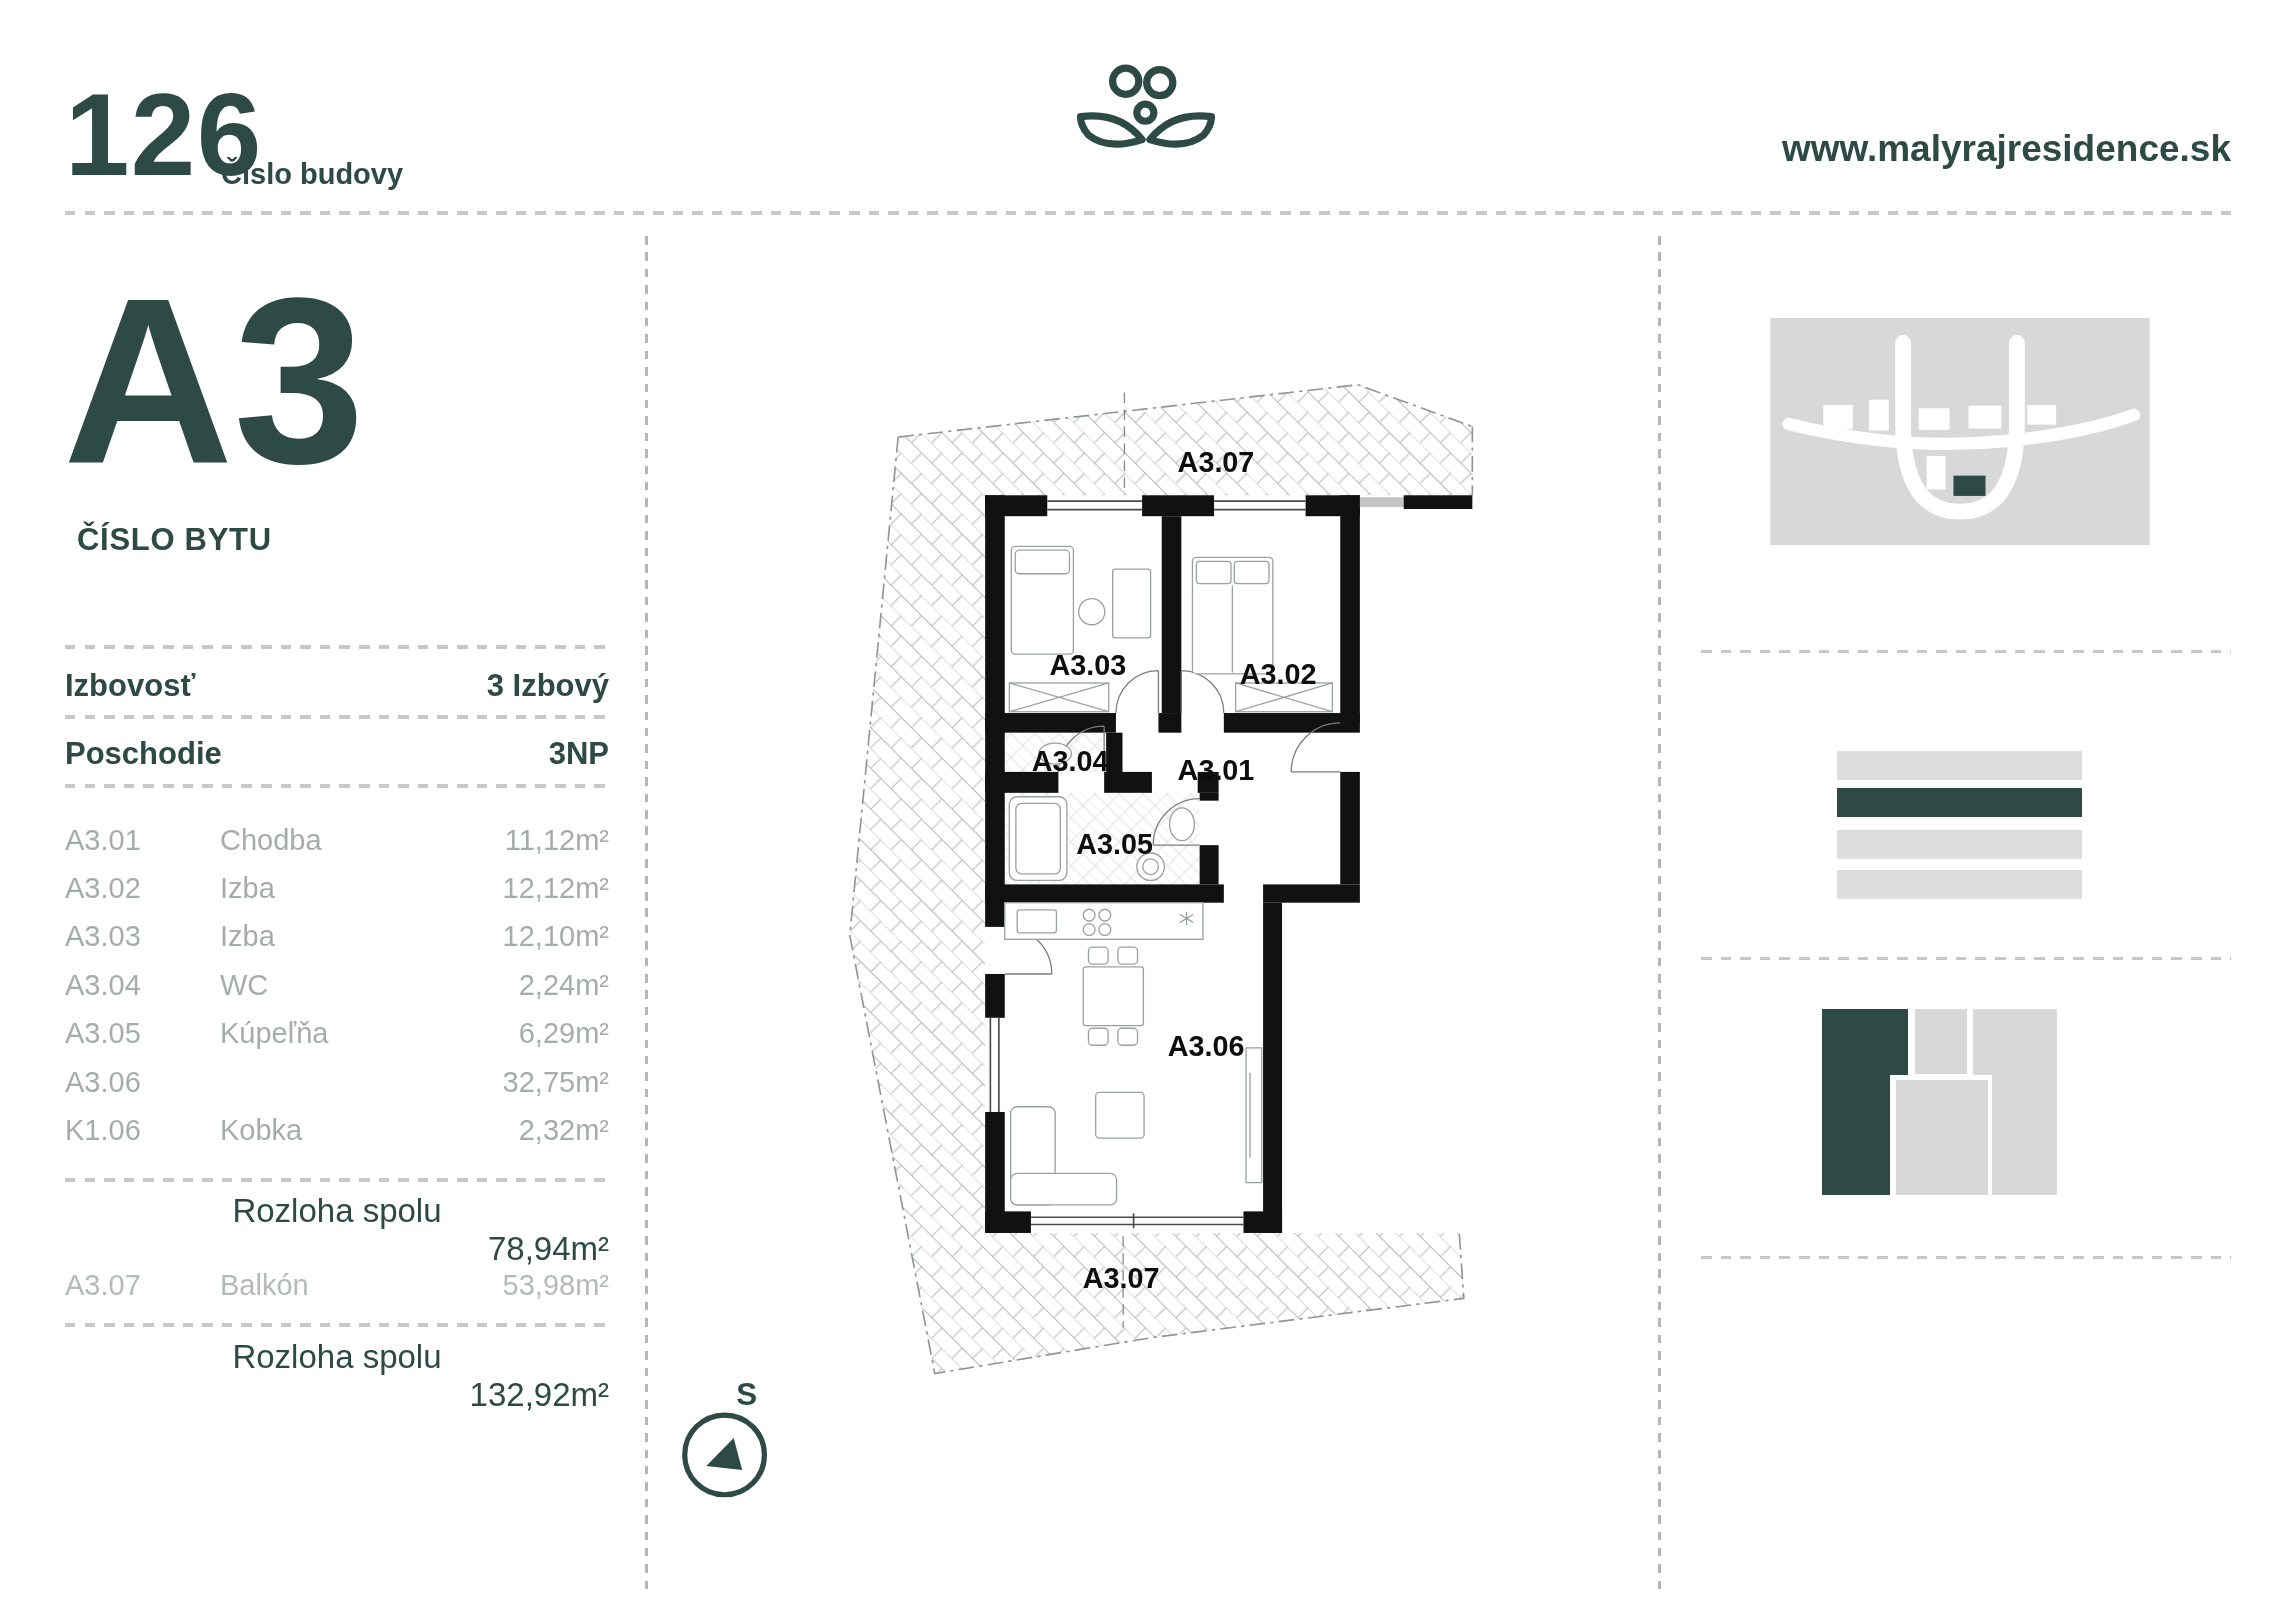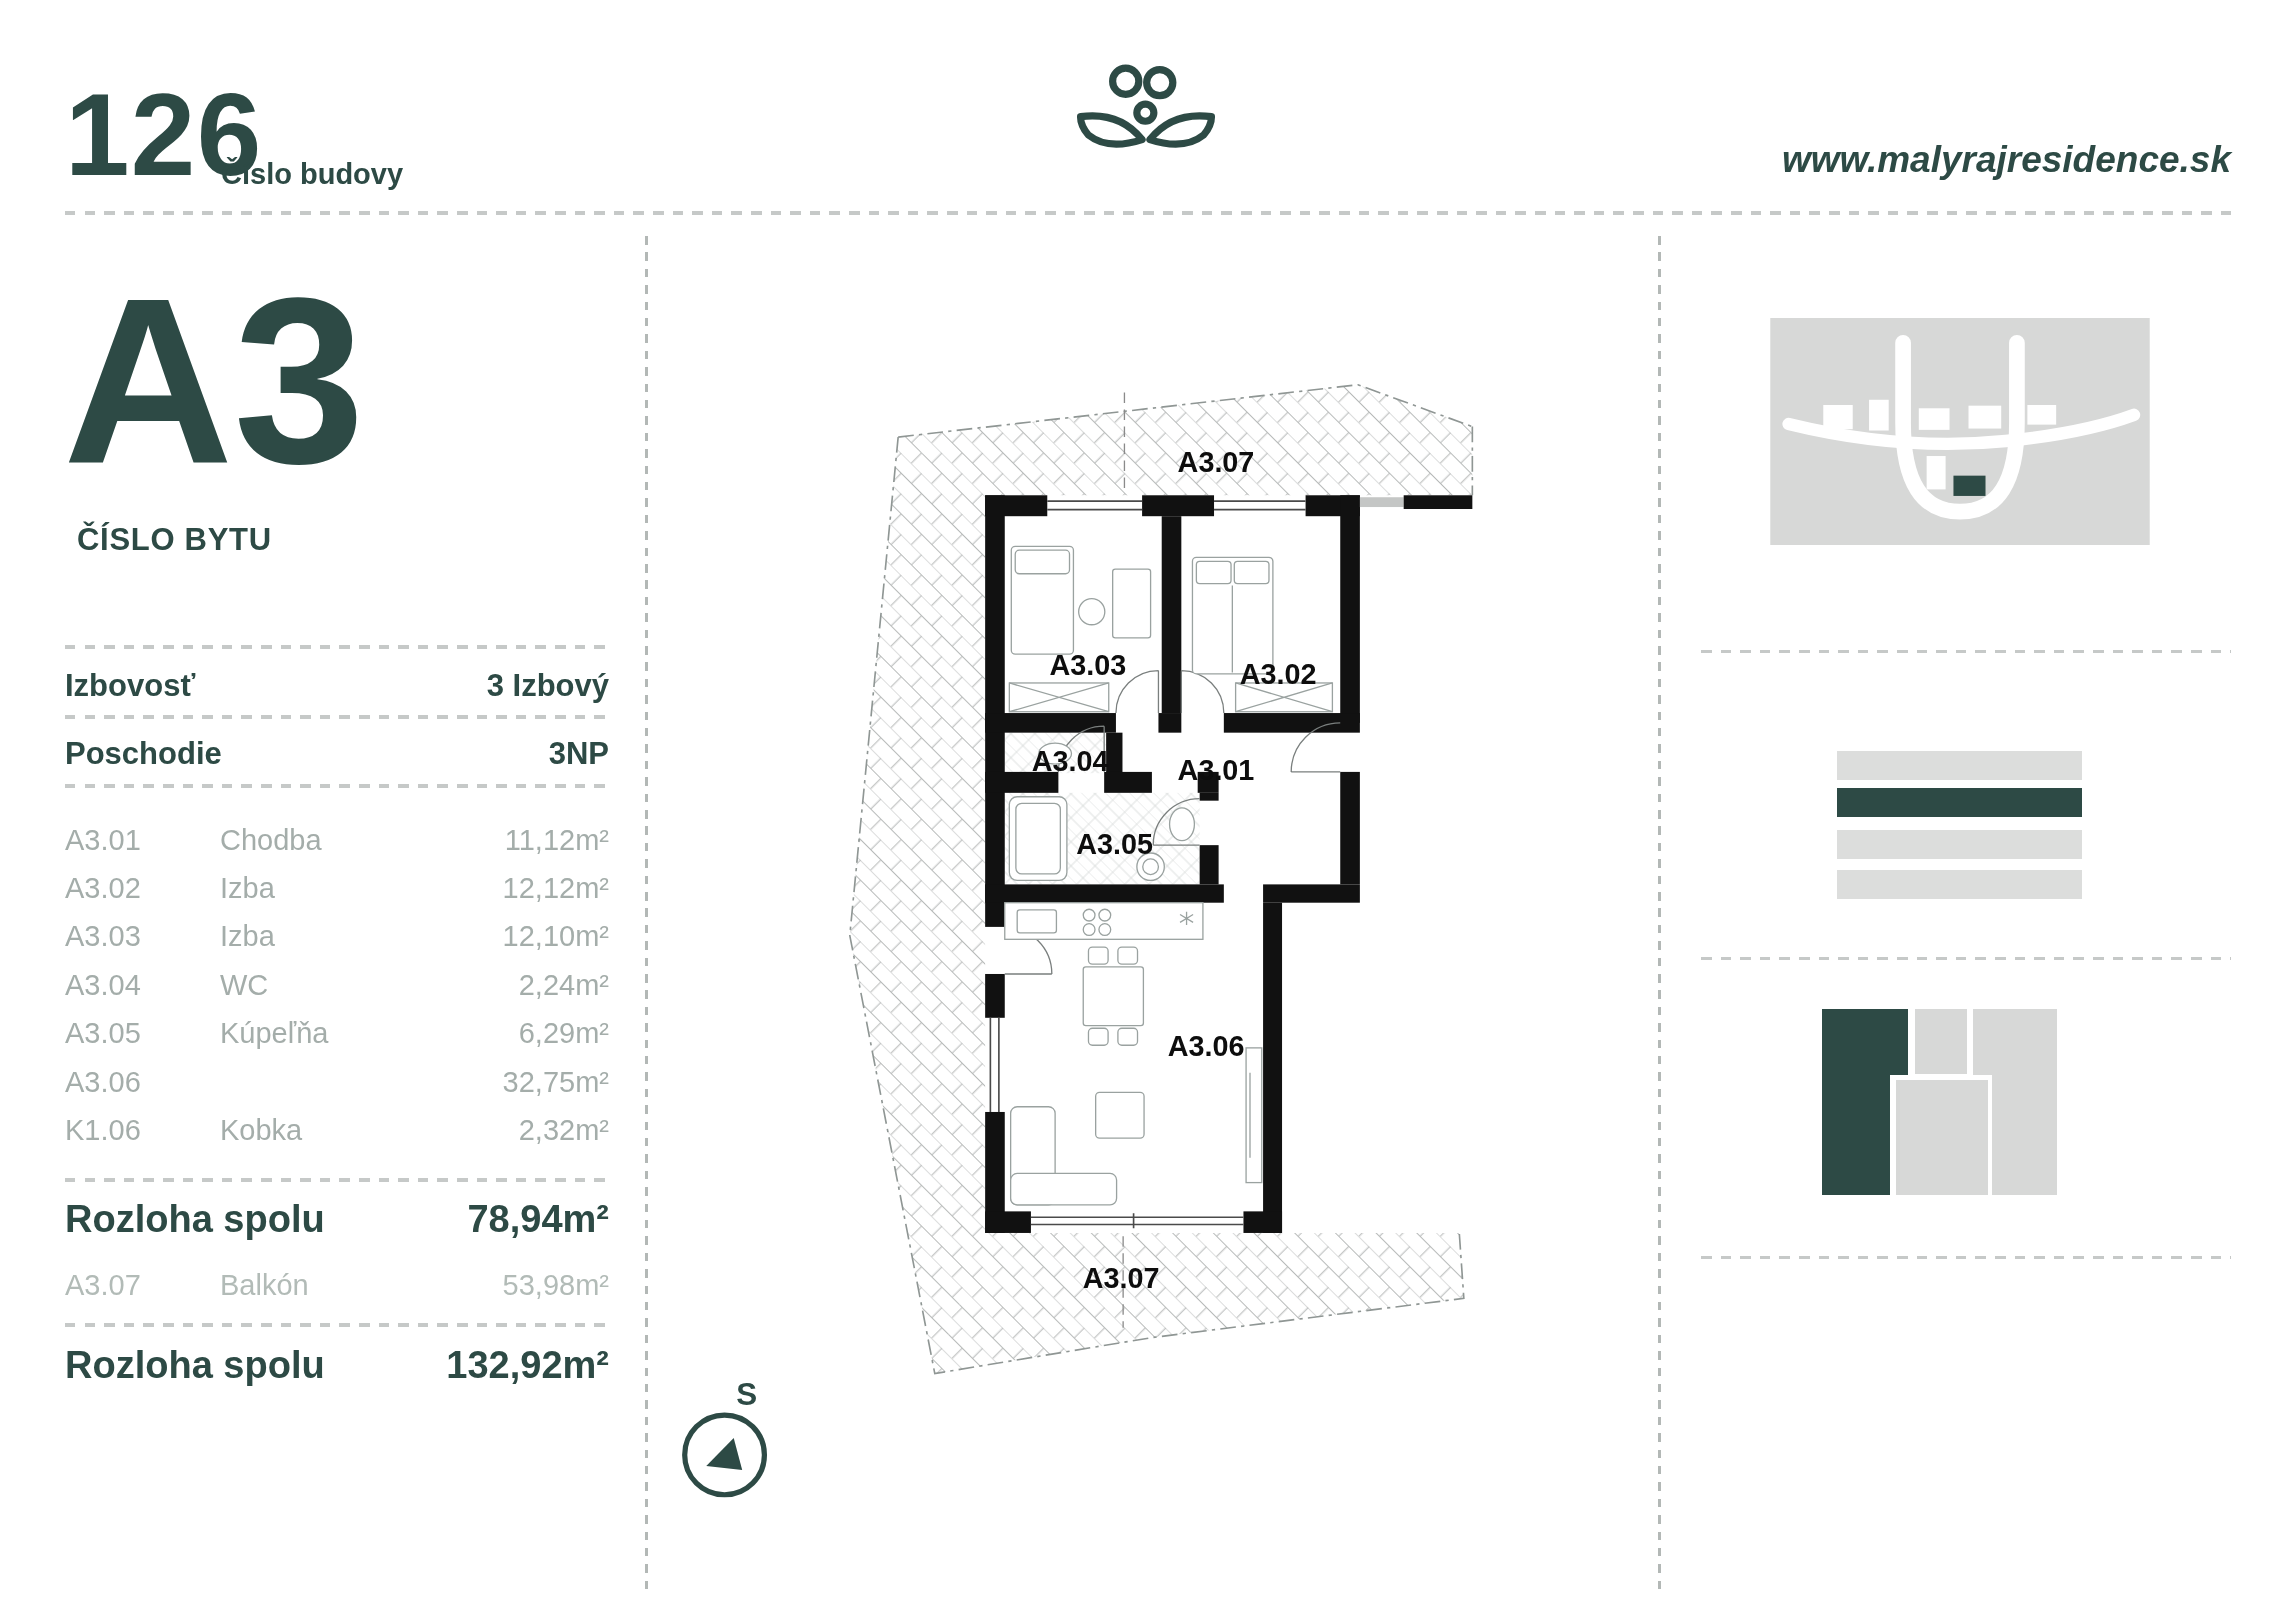--- a/index.html
+++ b/index.html
@@ -19,31 +19,31 @@
   }
   .hdash{position:absolute;height:3.9px;
     background:repeating-linear-gradient(90deg,var(--dash) 0 10.5px,transparent 10.5px 19.6px);}
   .vdash{position:absolute;width:3.3px;
     background:repeating-linear-gradient(180deg,#b3b8b6 0 8.5px,transparent 8.5px 16.4px);}
   
   .bignum{position:absolute;left:65px;top:77px;font-size:116px;font-weight:bold;
     color:var(--dark);letter-spacing:1.3px;line-height:1;}
   .bignum-label{position:absolute;left:221px;top:158px;font-size:29px;font-weight:bold;color:var(--dark);}
   .logo{position:absolute;left:1074px;top:34px;}
-  .site{position:absolute;right:64px;top:139px;font-size:37px;font-weight:bold;color:var(--dark);text-decoration:none;font-style:italic;}
+  .site{position:absolute;right:64px;top:128px;font-size:37px;font-weight:bold;color:var(--dark);text-decoration:none;}
   
   .unit-id{position:absolute;left:63px;top:262px;font-size:236px;font-weight:bold;line-height:1;color:var(--dark);}
   .unit-label{position:absolute;left:77px;top:522px;font-size:31px;font-weight:bold;letter-spacing:0.7px;color:var(--dark);}
   .lrow{position:absolute;left:65px;width:544px;display:flex;align-items:center;}
   .lrow .val{margin-left:auto;text-align:right;}
   .sumrow{font-size:31px;font-weight:bold;color:var(--dark);}
   .roomrow{font-size:29px;color:var(--gray-text);}
   .roomrow .code{width:111px;flex:none;}
   .roomrow .nm{margin-left:44px;}
-  .totrow{font-size:38px;font-weight:bold;color:var(--dark);}
+  .totrow{font-size:33px;font-weight:normal;color:var(--dark);flex-direction:column;}
   .balrow{color:var(--light-gray-text);}
   
   .plan{position:absolute;left:838px;top:353px;}
   .plan text{font-family:"Liberation Sans",sans-serif;font-weight:bold;font-size:44px;fill:#0d0d0d;}
   
   .compass{position:absolute;left:667px;top:1368px;}
   
   .sitemap{position:absolute;left:1770px;top:318px;}
   .bar{position:absolute;left:1837px;width:245px;height:29px;background:var(--bar-gray);}
   .bar.active{background:var(--dark);}

